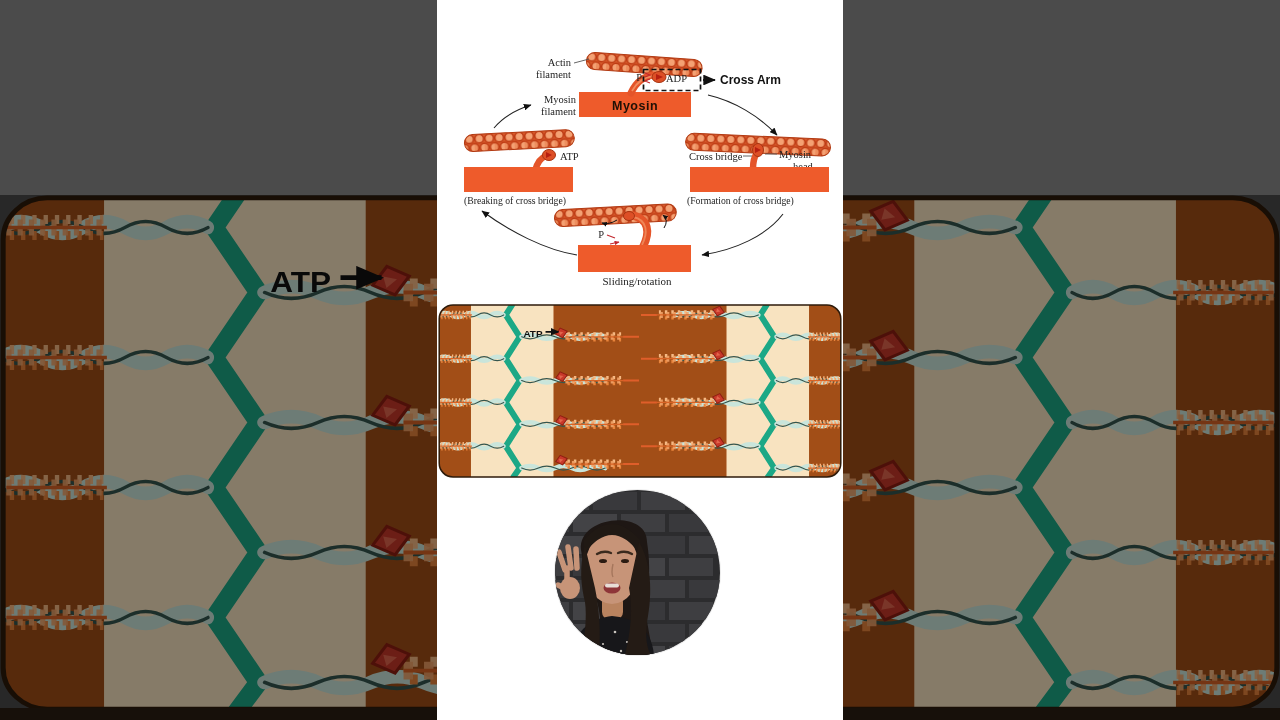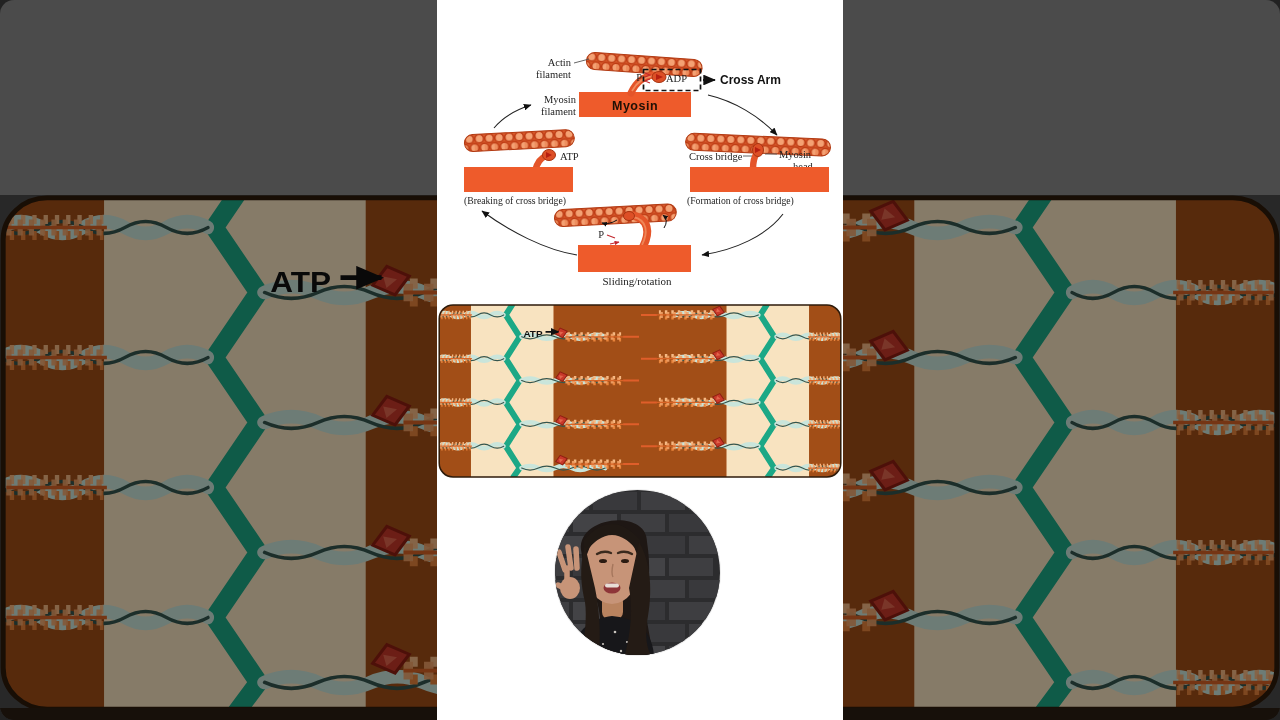--- a/index.html
+++ b/index.html
@@ -1,17 +1,17 @@
 <!DOCTYPE html>
 <html><head>
 <meta charset="utf-8">
 <style>
   html,body{margin:0;padding:0;background:#222;}
   #stage{position:relative;width:1280px;height:720px;overflow:hidden;background:#4b4b4b;
-         font-family:"Liberation Sans",sans-serif;border-radius:14px;}
+         font-family:"Liberation Sans",sans-serif;}
   .abs{position:absolute;}
   
   #bg-sarcomere{left:0;top:195px;width:1280px;height:517px;z-index:0;}
   #bg-dim{left:0;top:195px;width:1280px;height:525px;background:rgba(0,0,0,0.46);z-index:1;}
   #bg-bottom-strip{left:0;top:708px;width:1280px;height:12px;background:#17100a;z-index:1;}
   #video-strip{left:437px;top:0;width:406px;height:720px;background:#ffffff;z-index:2;}
   #cycle-svg{left:0;top:14px;width:406px;height:286px;}
   #sarcomere-svg{left:0;top:304px;width:406px;height:174px;}
   #avatar{left:118px;top:490px;width:165px;height:165px;border-radius:50%;overflow:hidden;
           box-shadow:0 0 0 1px rgba(0,0,0,0.08);}

